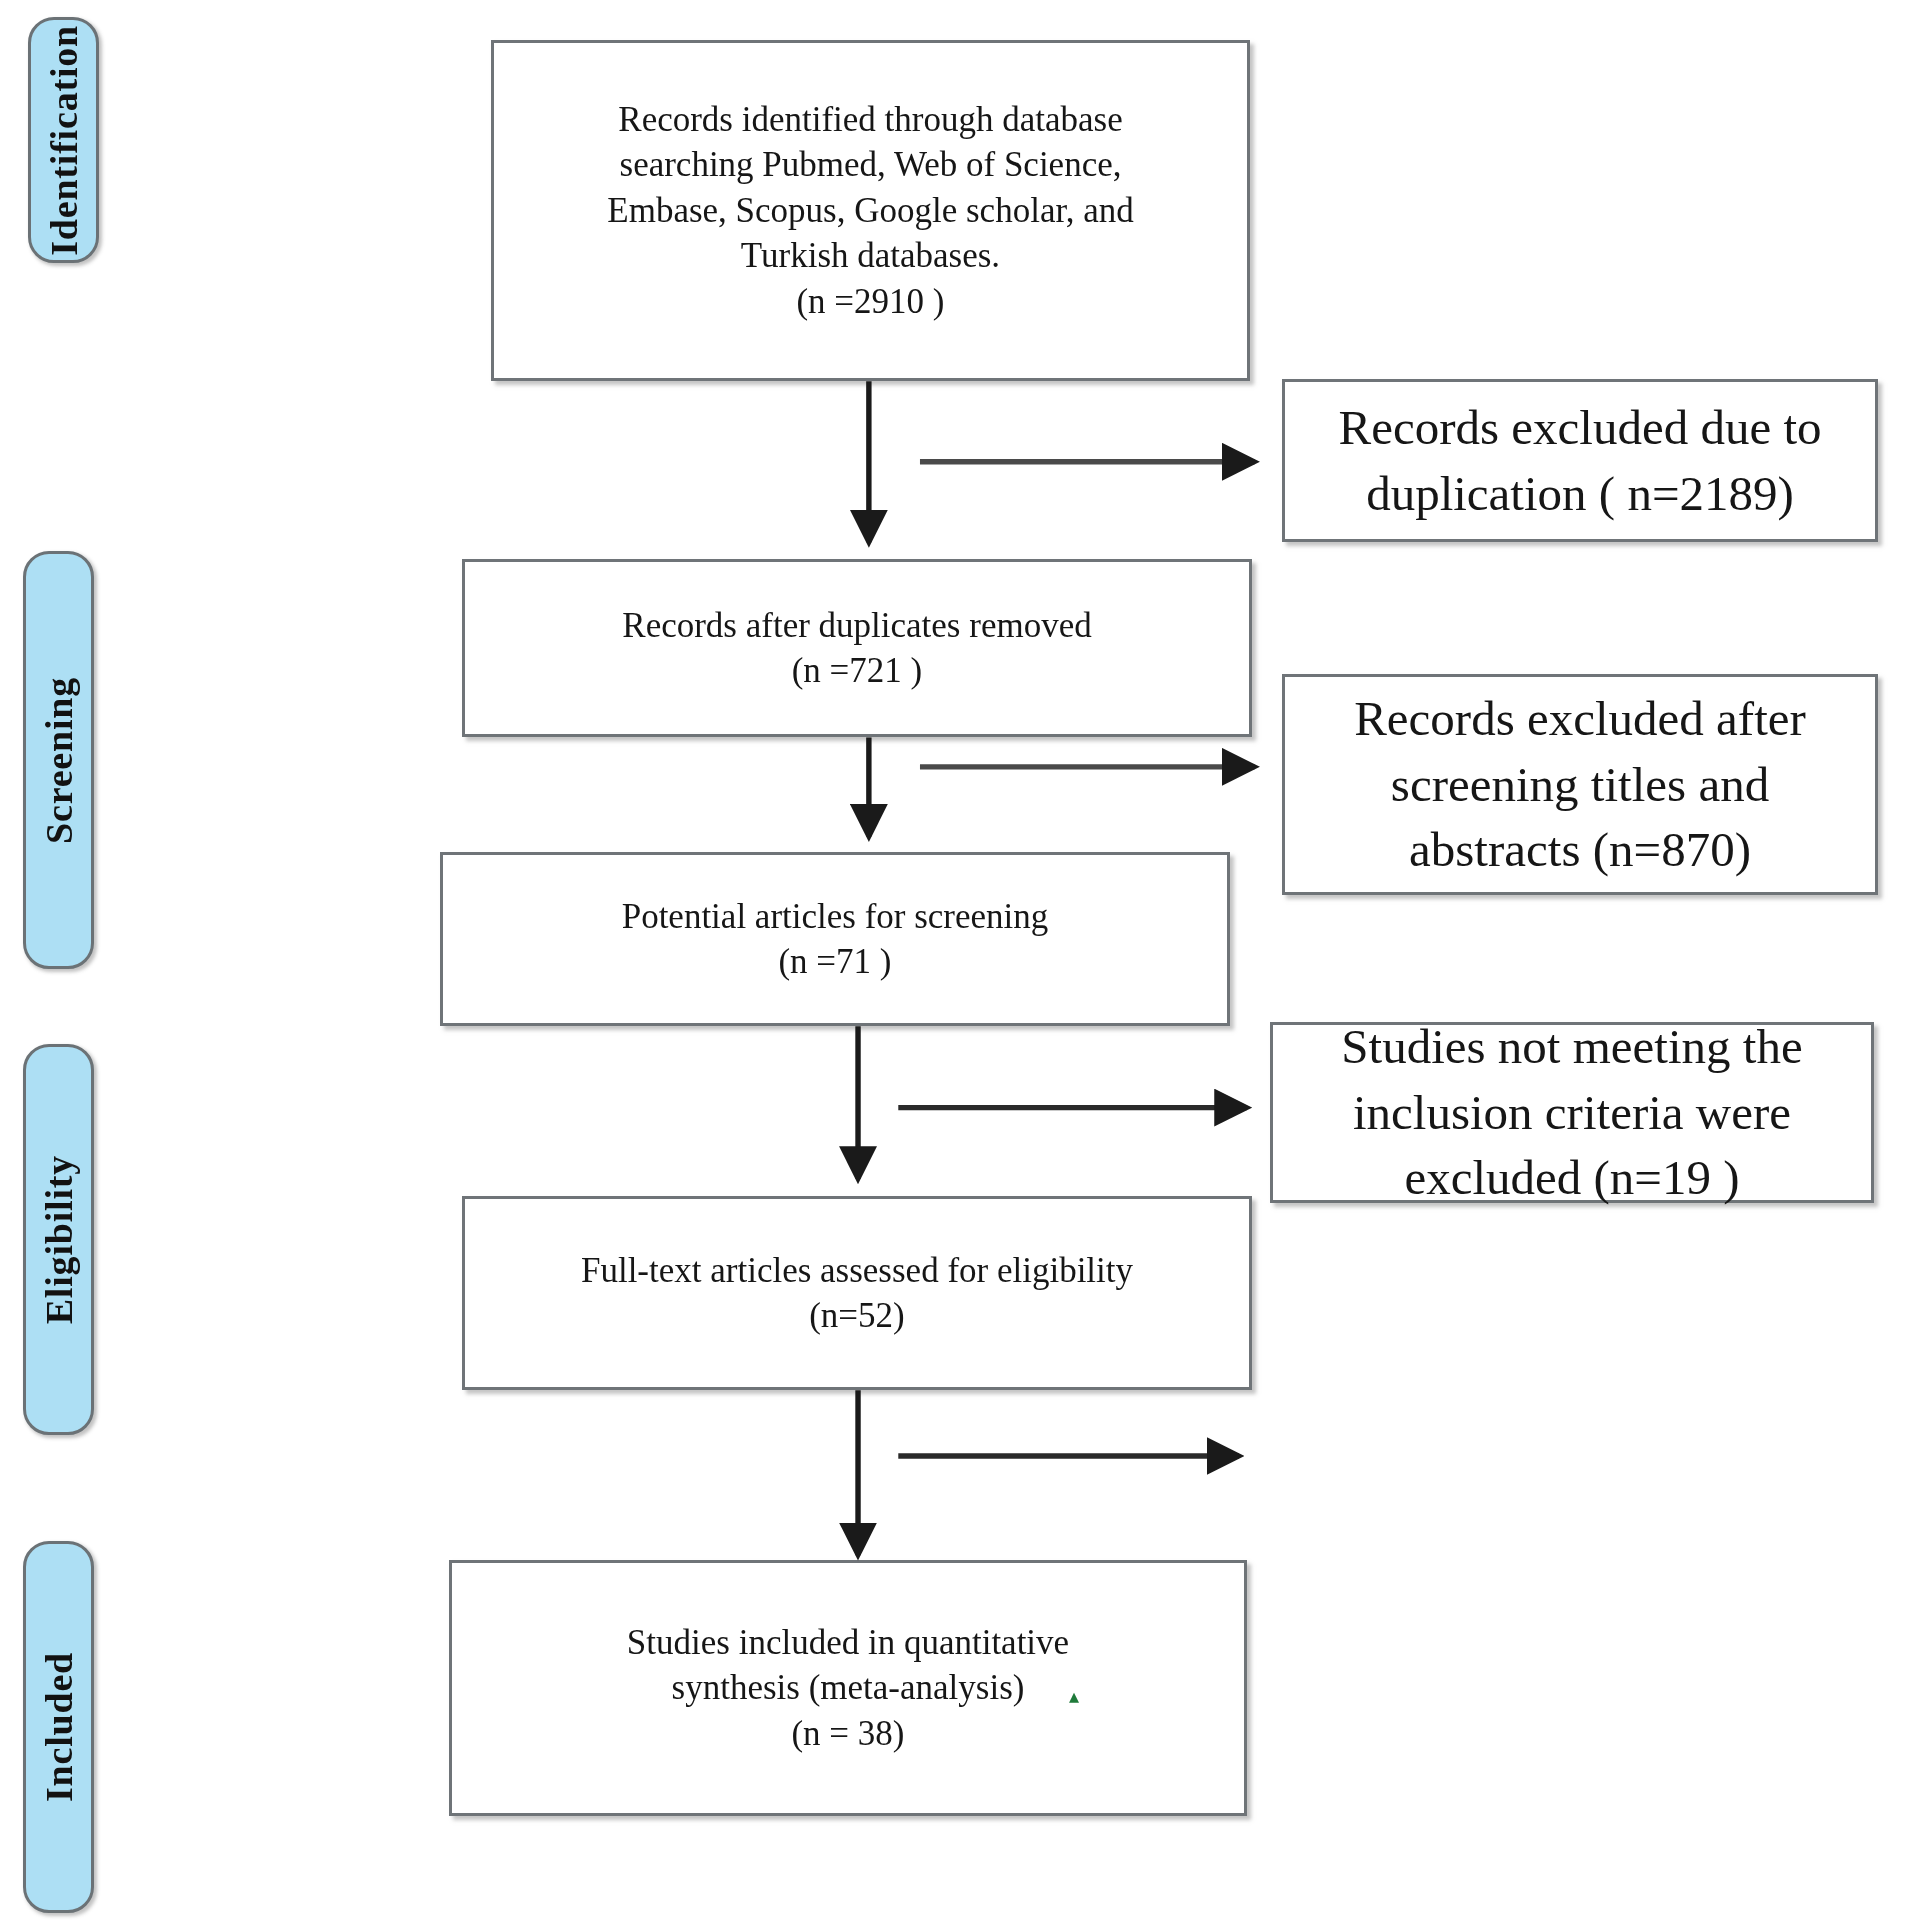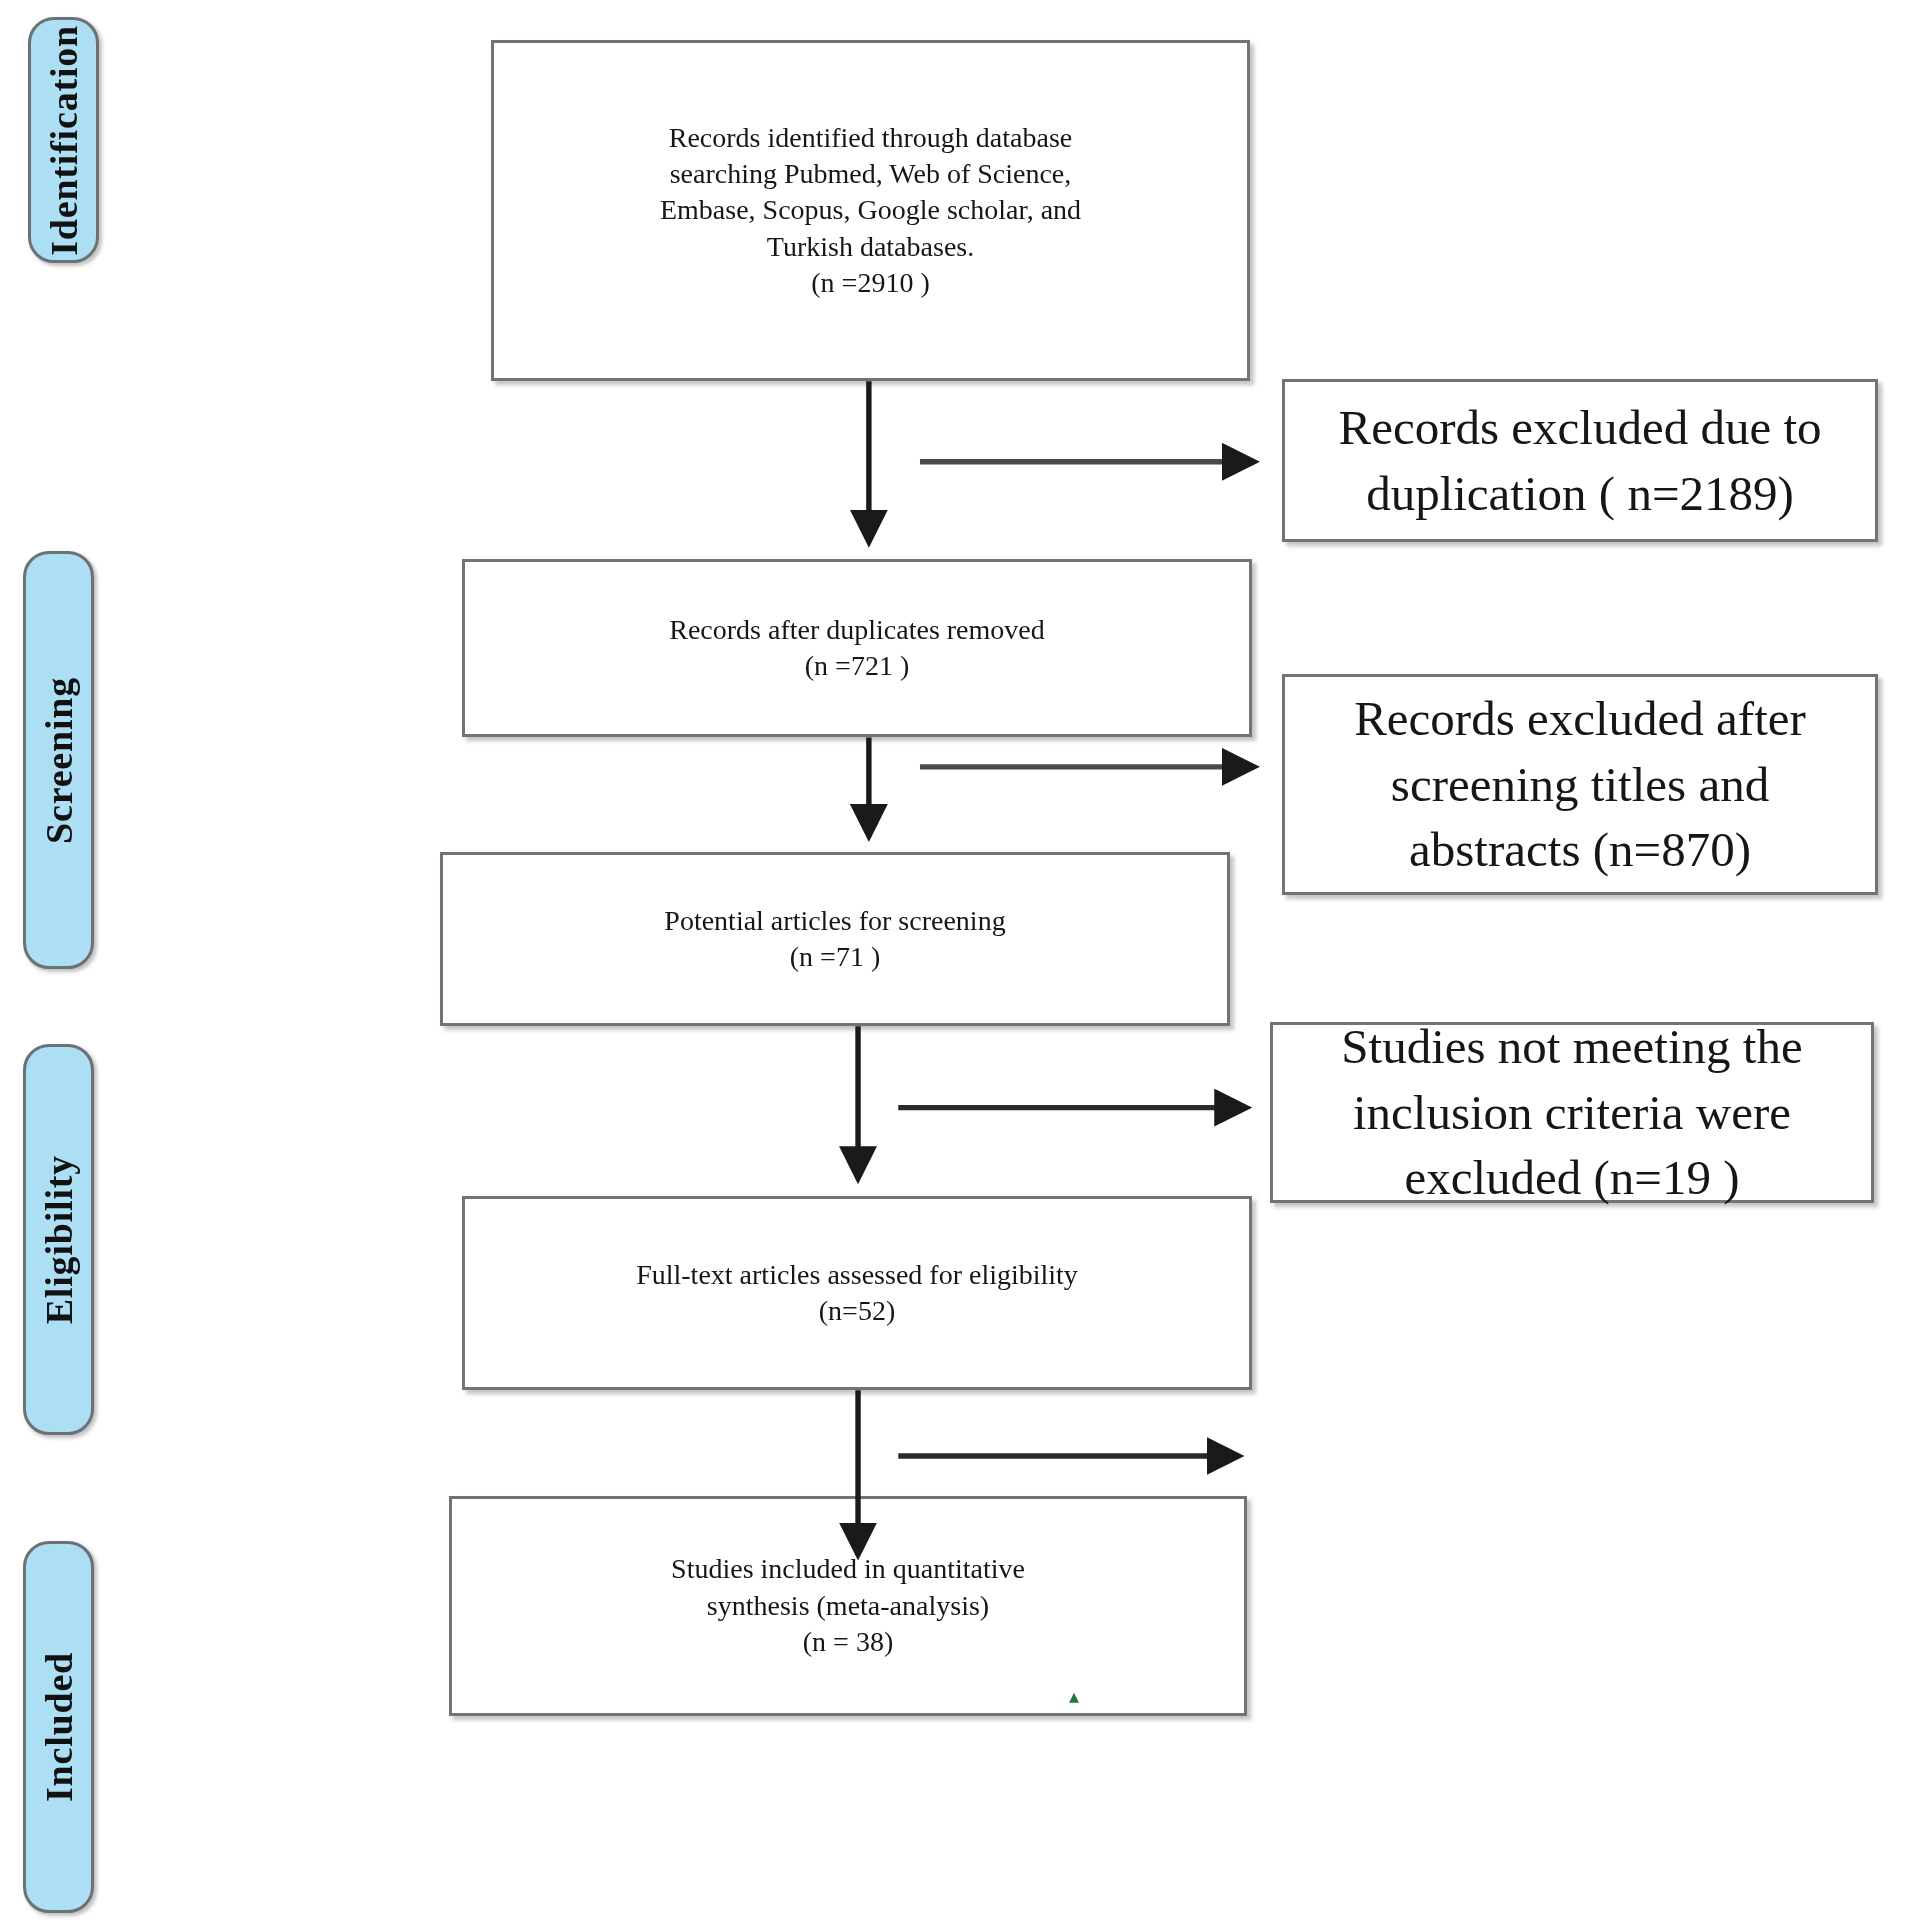--- a/index.html
+++ b/index.html
@@ -50,21 +50,21 @@
     border: 3.1px solid #6f7478;
     box-sizing: border-box;
     box-shadow: 3.9px 3.9px 3.9px rgba(140,140,140,0.5);
     display: flex;
     align-items: center;
     justify-content: center;
     text-align: center;
     padding: 7.7px 22px;
   }
   .flow-box .box-text {
-    font-size: 28px;
+    font-size: 35px;
     line-height: 1.30;
     color: #161616;
     white-space: pre-line;
     width: 100%;
   }
   .flow-box.side .box-text {
     font-size: 49px;
     line-height: 1.34;
   }
 
@@ -120,21 +120,21 @@
   <div class="flow-box" style="left:440px; top:852px; width:790px; height:174px;">
     <span class="box-text">Potential articles for screening
 (n =71   )</span>
   </div>
 
   <div class="flow-box" style="left:462px; top:1196px; width:790px; height:194px;">
     <span class="box-text">Full-text articles assessed for eligibility
 (n=52)</span>
   </div>
 
-  <div class="flow-box" style="left:449px; top:1496px; width:798px; height:220px;align-items:center;">
+  <div class="flow-box" style="left:449px; top:1560px; width:798px; height:256px;align-items:center;">
     <span class="box-text">Studies included in quantitative
 synthesis (meta-analysis)
 (n = 38)</span>
   </div>
 
   <div class="flow-box side" style="left:1282px; top:379px; width:596px; height:163px;">
     <span class="box-text">Records excluded due to
 duplication ( n=2189)</span>
   </div>
 

